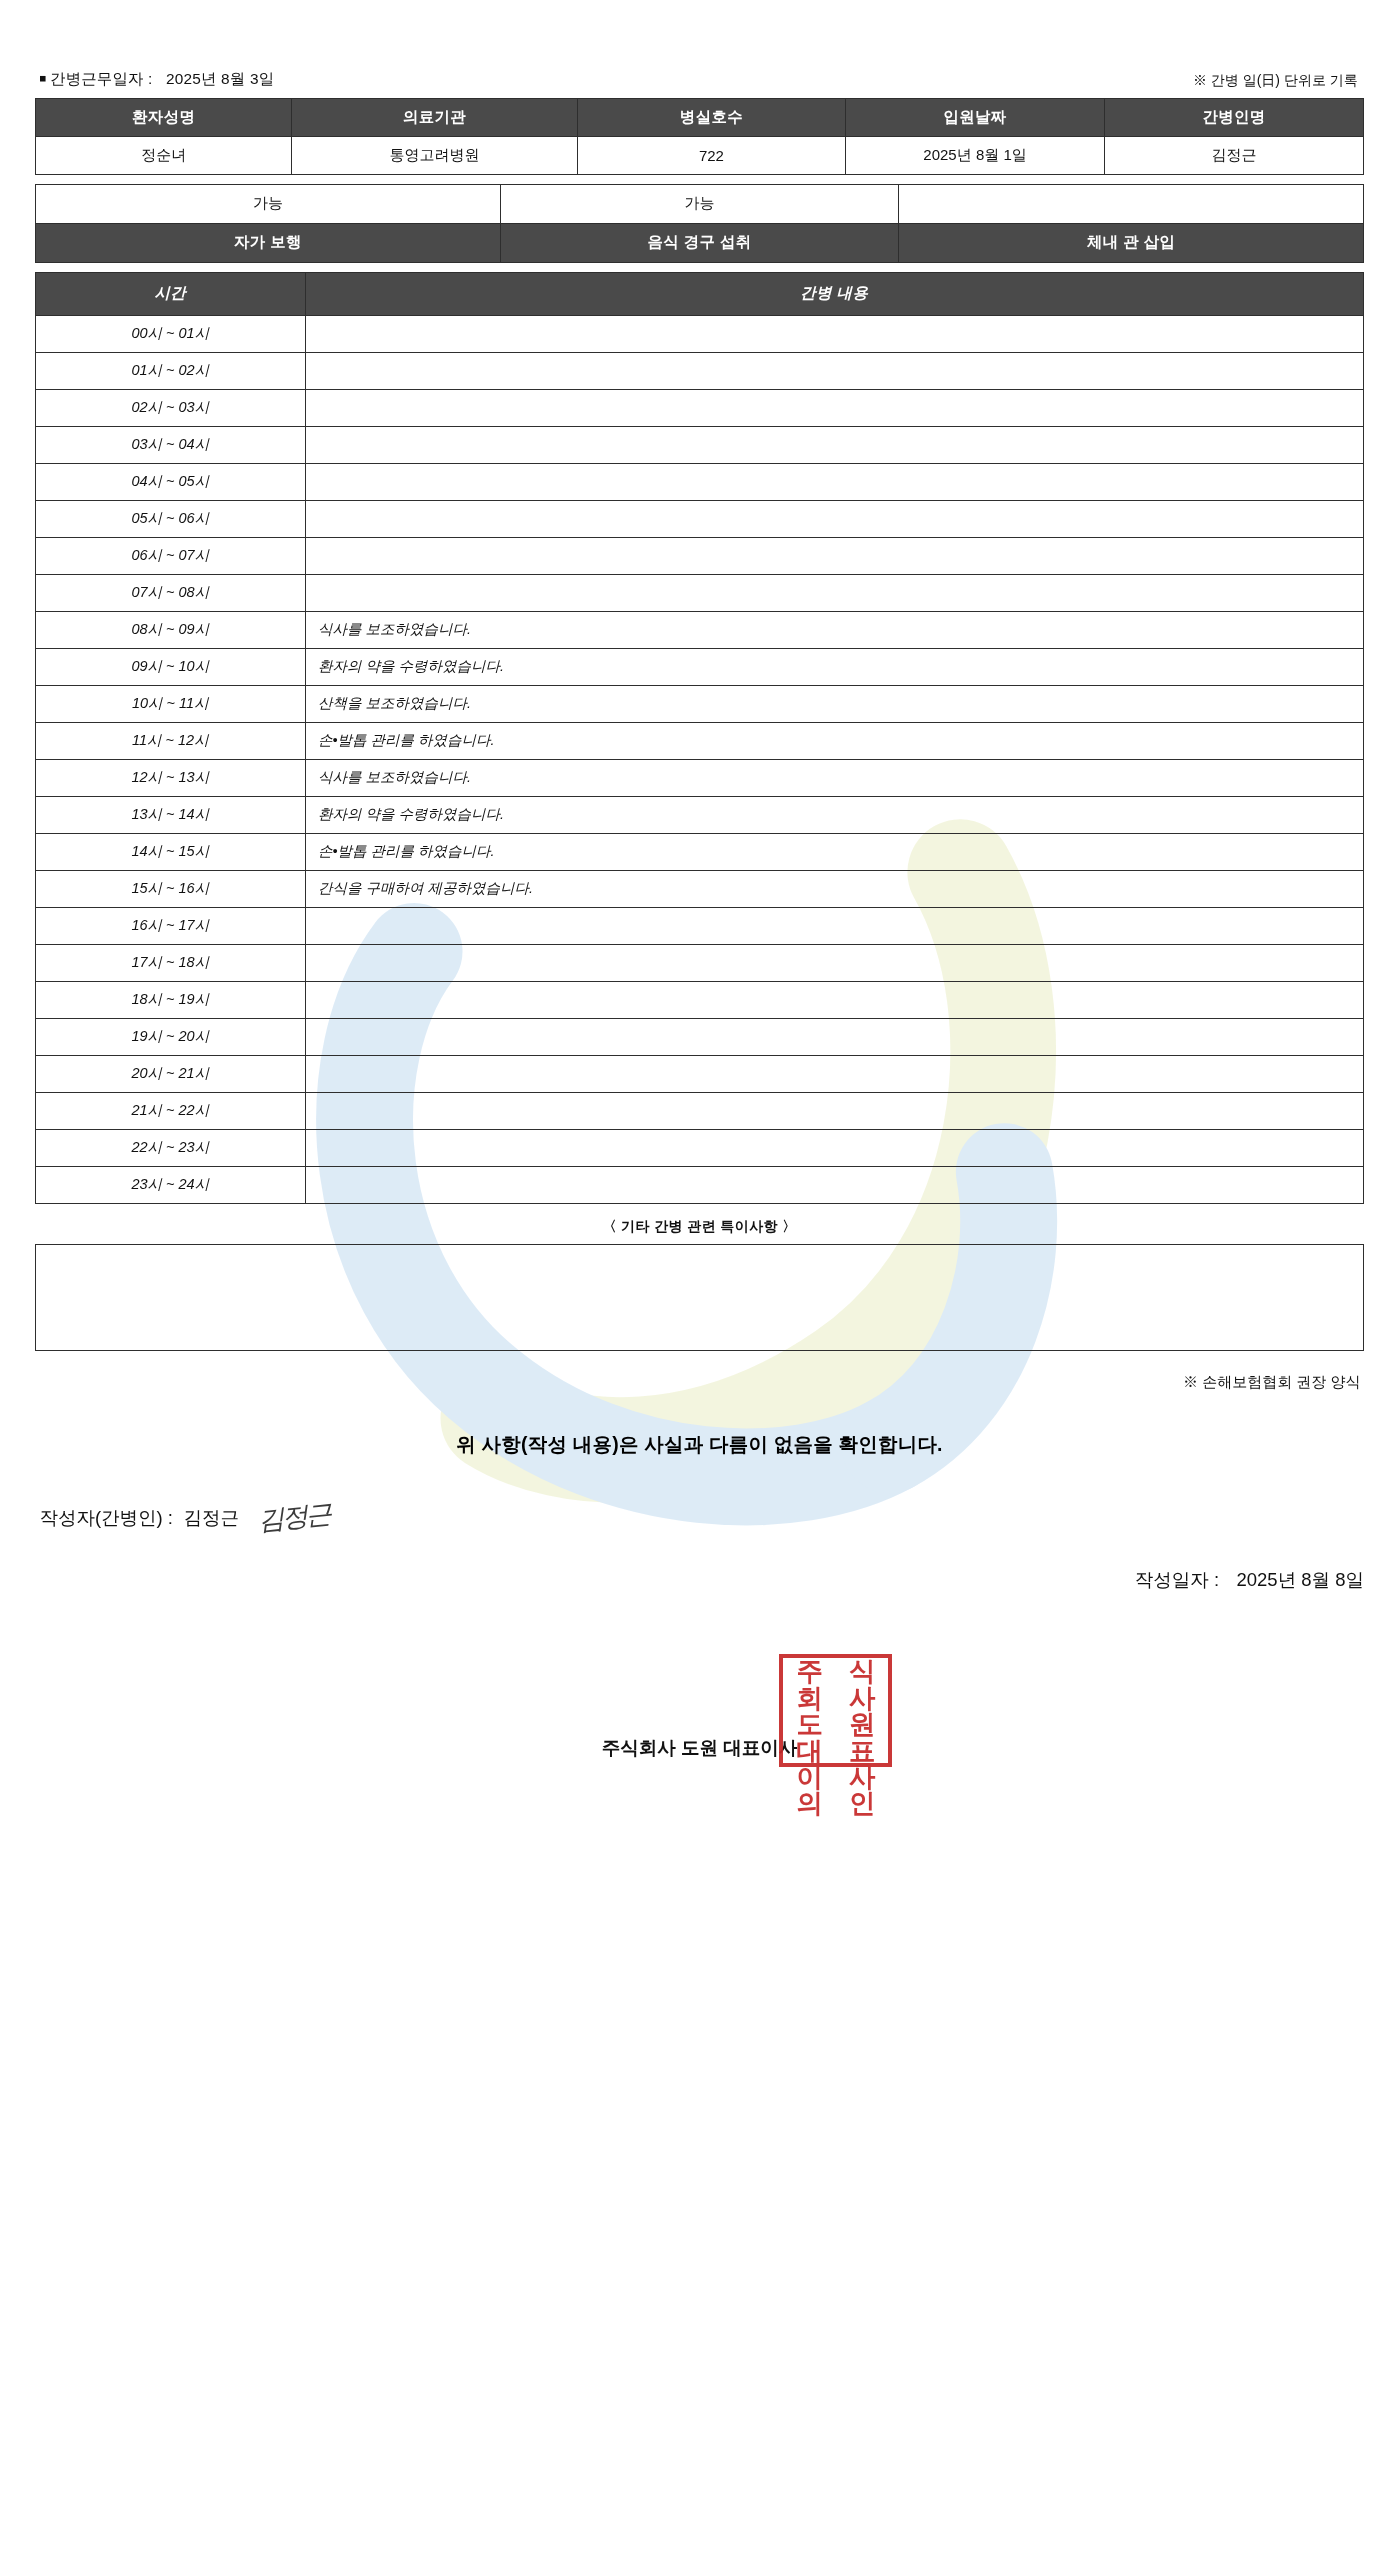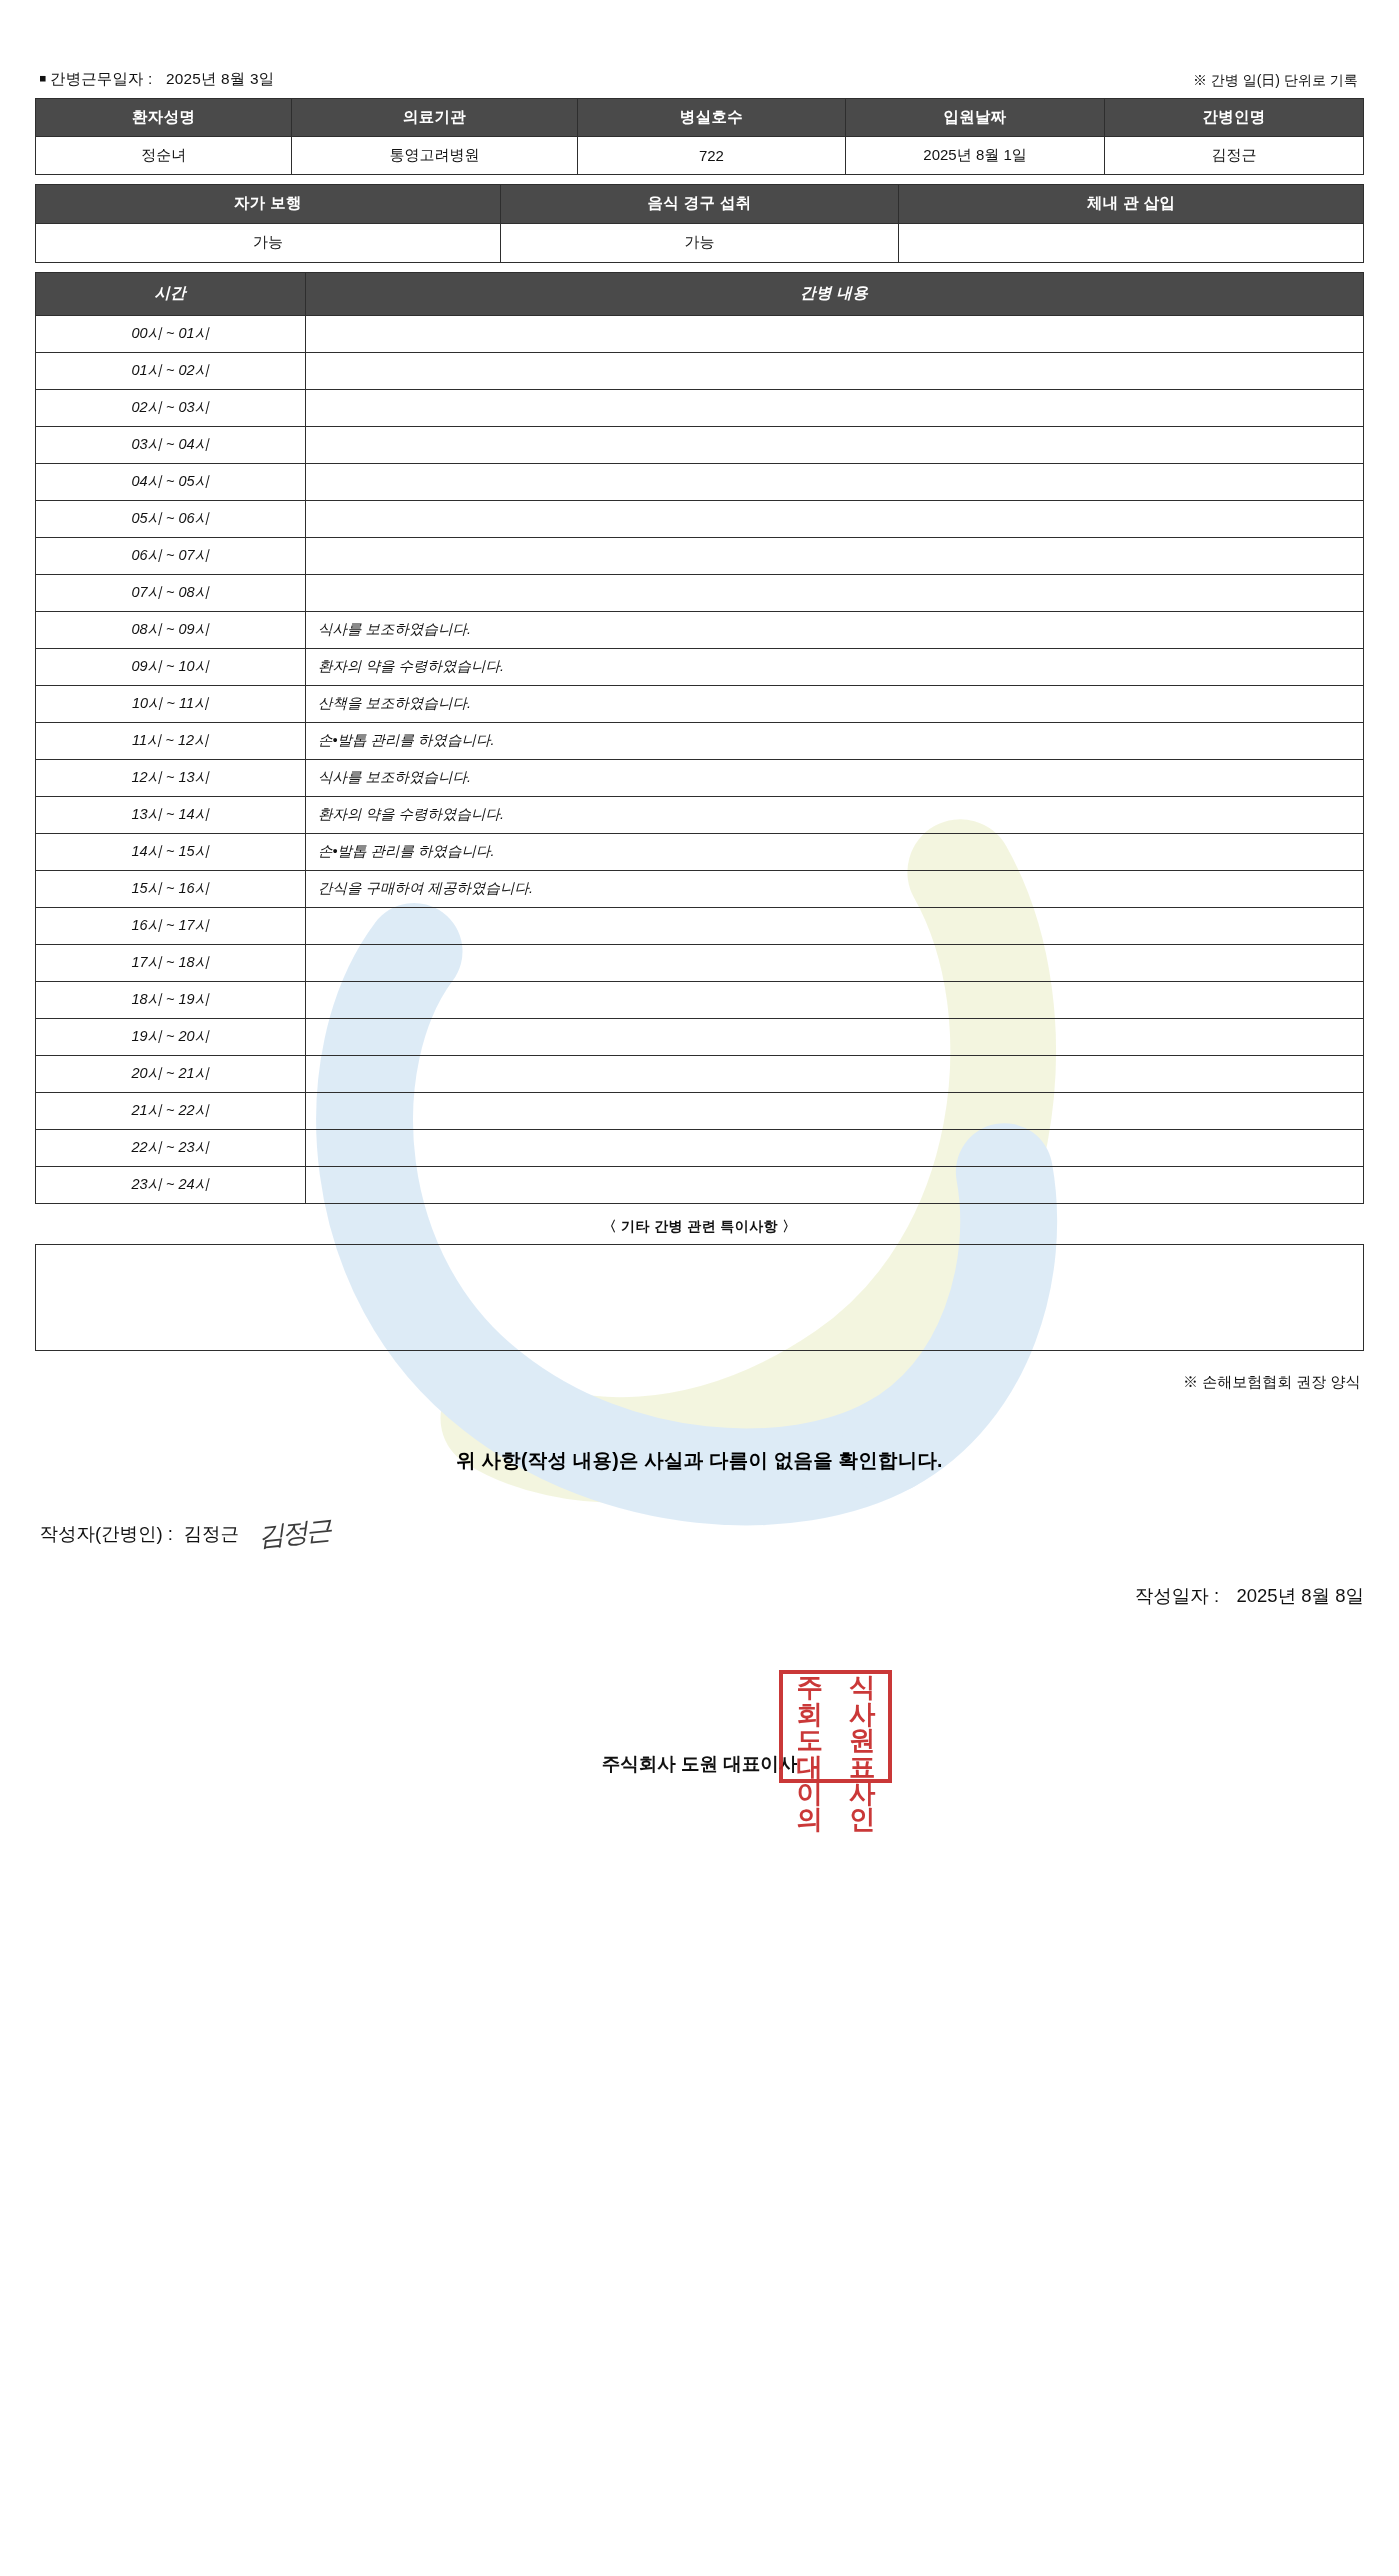--- a/index.html
+++ b/index.html
@@ -155,21 +155,21 @@
     margin-top: 22px;
     padding-right: 3.5px;
     color: #111;
   }
 
   
   .confirm {
     text-align: center;
     font-size: 19.4px;
     font-weight: bold;
-    margin-top: 55px;
+    margin-top: 39px;
     letter-spacing: 0.3px;
     color: #000;
   }
 
   .sign-row {
     margin-top: 42px;
     padding-left: 4.4px;
     font-size: 18.5px;
     color: #111;
     display: flex;
@@ -289,28 +289,28 @@
     </table>
 
   <table class="tbl tbl2">
     <colgroup>
       <col style="width:35%">
         <col style="width:30%">
         <col style="width:35%">
     </colgroup>
     <tbody>
         <tr>
+      <td>가능</td>
+      <td>가능</td>
+      <td></td>
+    </tr>
+    <tr>
       <th>자가 보행</th>
       <th>음식 경구 섭취</th>
       <th>체내 관 삽입</th>
-    </tr>
-    <tr>
-      <td>가능</td>
-      <td>가능</td>
-      <td></td>
     </tr>
   </tbody>
     </table>
 
   <table class="log">
     <colgroup>
         <col style="width:20.3%">
         <col style="width:79.7%">
       </colgroup>
     <thead>

